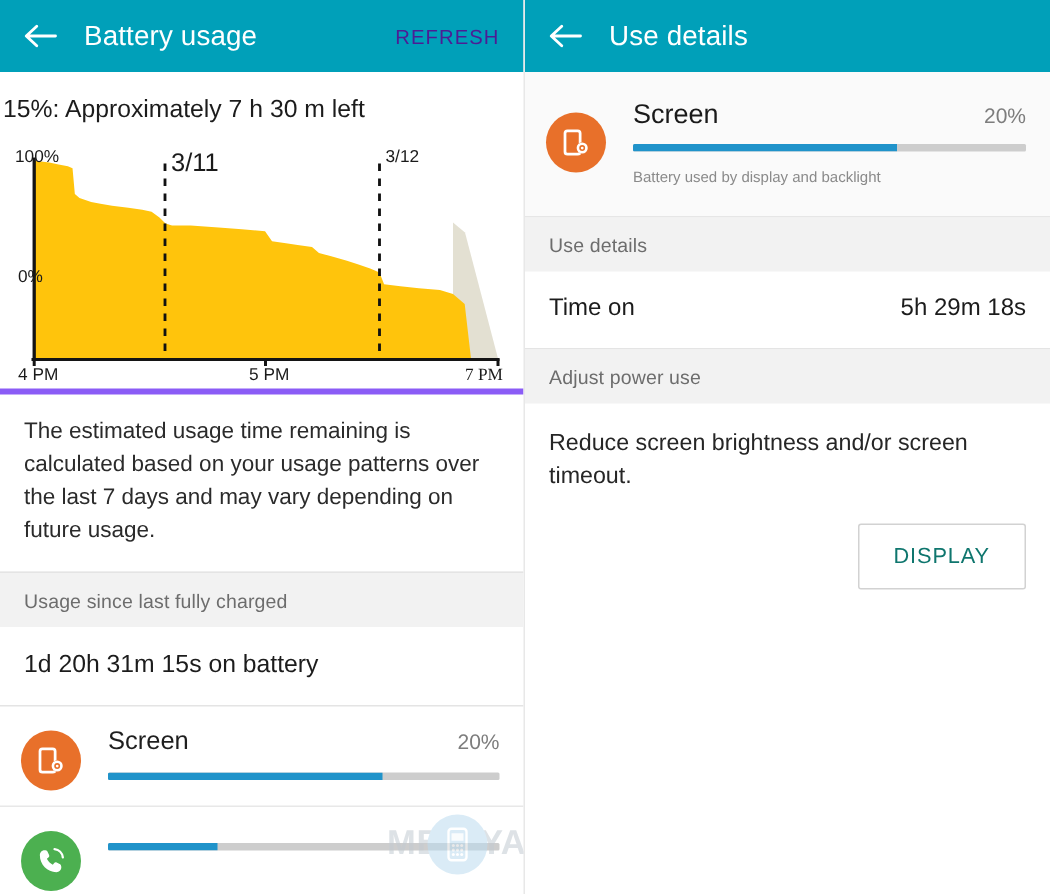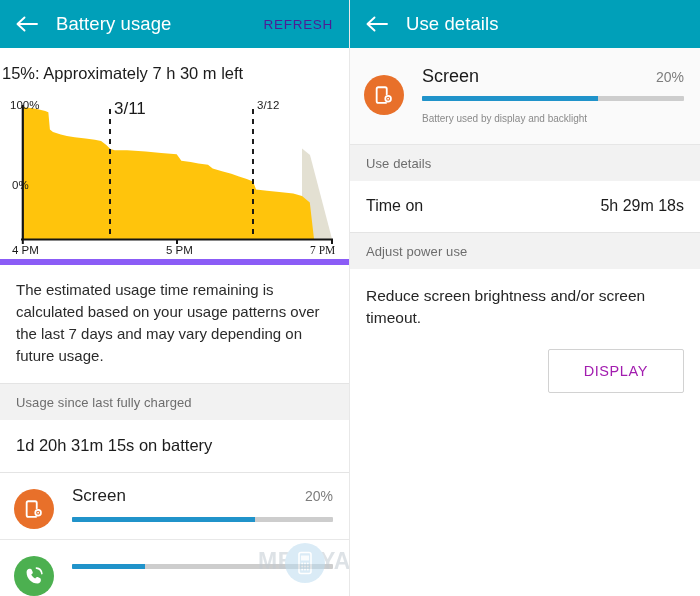--- a/index.html
+++ b/index.html
@@ -37,21 +37,21 @@
   .summary-line {
     font-size: 16.5px; color: #1c1c1c; padding: 16px 15px 6px 2px;
     white-space: nowrap;
   }
   .chart-wrap { position: relative; width: 350px; height: 170px; }
   .chart-wrap svg { display: block; }
 
   .info-block {
     padding: 14px 16px 16px 16px;
     font-size: 15px; line-height: 22px; color: #2b2b2b;
-    border-top: 6px solid #8b5cf6;
+    border-top: 4px solid #8b5cf6;
   }
   .section-head {
     background: #f2f2f2; color: #6d6d6d; font-size: 13px;
     padding: 11px 16px 10px 16px; letter-spacing: .1px;
     border-top: 1px solid #e4e4e4;
   }
   .battery-time {
     font-size: 16.5px; color: #1c1c1c; padding: 16px 16px 17px 16px;
     border-bottom: 1px solid #e4e4e4;
   }
@@ -95,23 +95,23 @@
     border-bottom: 1px solid #e4e4e4;
     text-align: center;
   }
   .kv-value { color: #1c1c1c; }
   .advice {
     font-size: 15.5px; line-height: 22px; color: #262626;
     padding: 16px 16px 0 16px;
   }
   .btn-row { display: flex; justify-content: flex-end; padding: 20px 16px 0 16px; }
   .btn-outline {
-    border: 1px solid #d2d2d2; background: #fff; color: #a21caf;
+    border: 1px solid #d2d2d2; background: #fff; color: #0f766e;
     font-size: 14.5px; letter-spacing: .6px;
-    padding: 13px 35px; border-radius: 2px; cursor: pointer;
+    padding: 13px 23px; border-radius: 2px; cursor: pointer;
     font-family: "Liberation Sans", sans-serif;
   }
 
   
   .watermark {
     position: absolute; left: 258px; top: 548px;
     display: flex; align-items: center; pointer-events: none;
     opacity: .55;
   }
   .wm-text { font-size: 23px; font-weight: bold; color: #c3cbd2; letter-spacing: .5px; }

